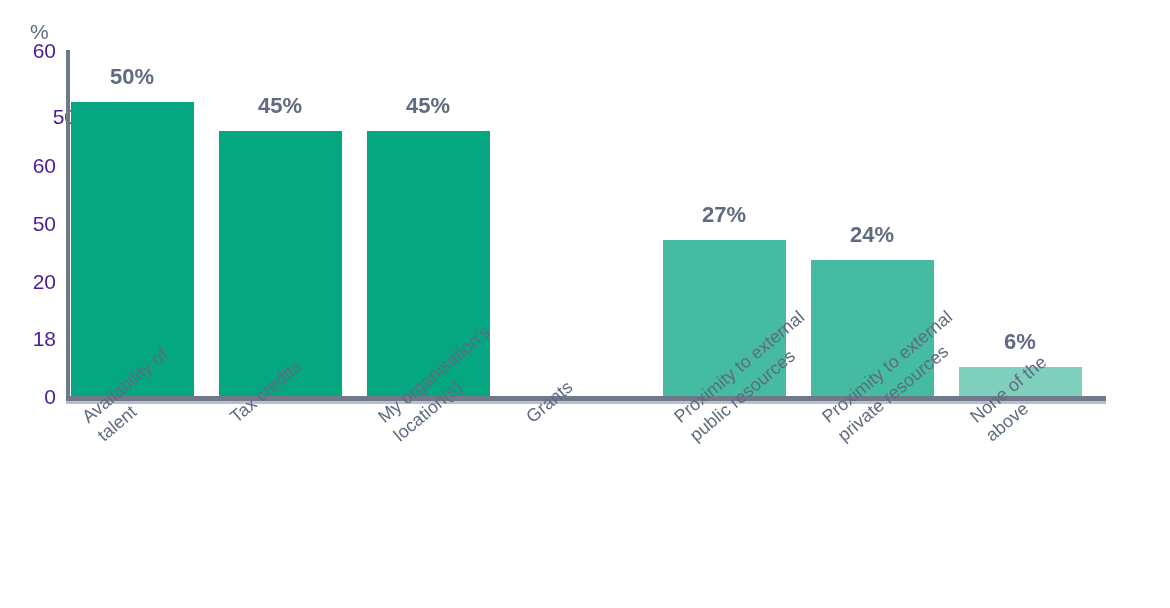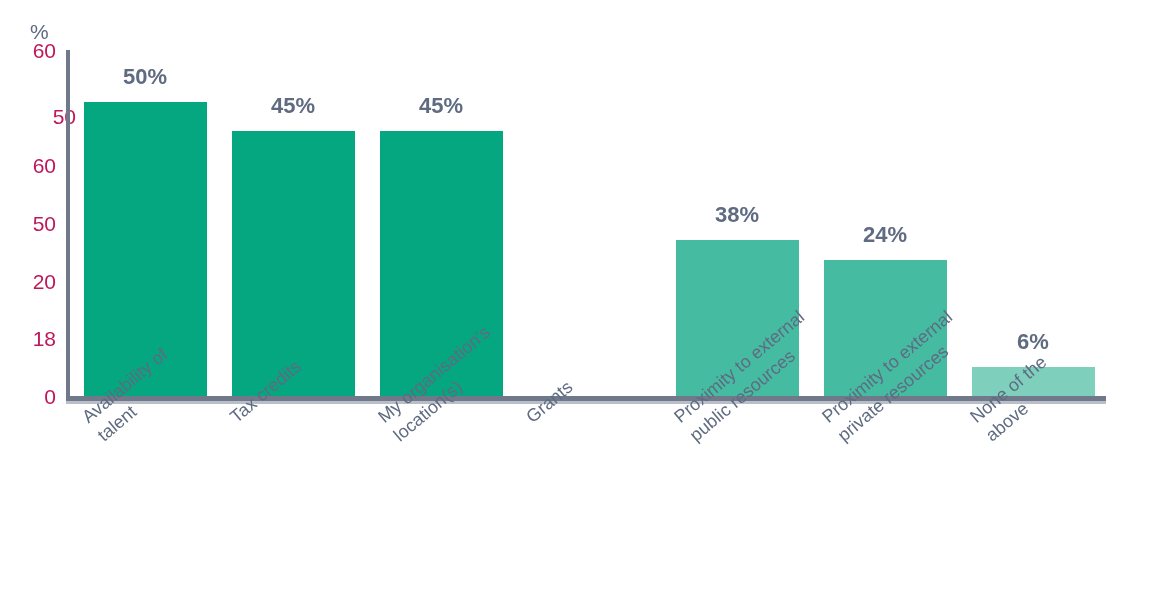--- a/index.html
+++ b/index.html
@@ -50,29 +50,29 @@
     background: #b9bec8;
     left: 66px;
     width: 1040px;
   }
   .y-tick {
     position: absolute;
     left: 0;
     width: 56px;
     text-align: right;
     font-size: 21px;
-    color: #be185d;
+    color: #4c1d95;
     line-height: 1;
     transform: translateY(-50%);
   }
 
   
   .plot {
     position: absolute;
-    left: 71px;
+    left: 58px;
     top: 50px;
     width: 1036px;
     height: 346px;
   }
   .bar-slot {
     position: absolute;
     bottom: 0;
     top: 0;
   }
   .bar {
@@ -134,21 +134,21 @@
       <div class="bar-slot" style="left: 160.5px; width: 123px;">
         <div class="bar" style="height: 265.267px; background: rgb(4, 167, 127);"></div>
         <div class="bar-label" style="bottom: 277.267px;">45%</div>
       </div>
       <div class="bar-slot" style="left: 308.5px; width: 123px;">
         <div class="bar" style="height: 265.267px; background: rgb(4, 167, 127);"></div>
         <div class="bar-label" style="bottom: 277.267px;">45%</div>
       </div>
       <div class="bar-slot" style="left: 604.5px; width: 123px;">
         <div class="bar" style="height: 155.7px; background: rgb(69, 188, 162);"></div>
-        <div class="bar-label" style="bottom: 167.7px;">38%</div>
+        <div class="bar-label" style="bottom: 167.7px;">27%</div>
       </div>
       <div class="bar-slot" style="left: 752.5px; width: 123px;">
         <div class="bar" style="height: 136.093px; background: rgb(69, 188, 162);"></div>
         <div class="bar-label" style="bottom: 148.093px;">24%</div>
       </div>
       <div class="bar-slot" style="left: 900.5px; width: 123px;">
         <div class="bar" style="height: 28.8333px; background: rgb(127, 207, 189);"></div>
         <div class="bar-label" style="bottom: 40.8333px;">6%</div>
       </div>
     </div>

